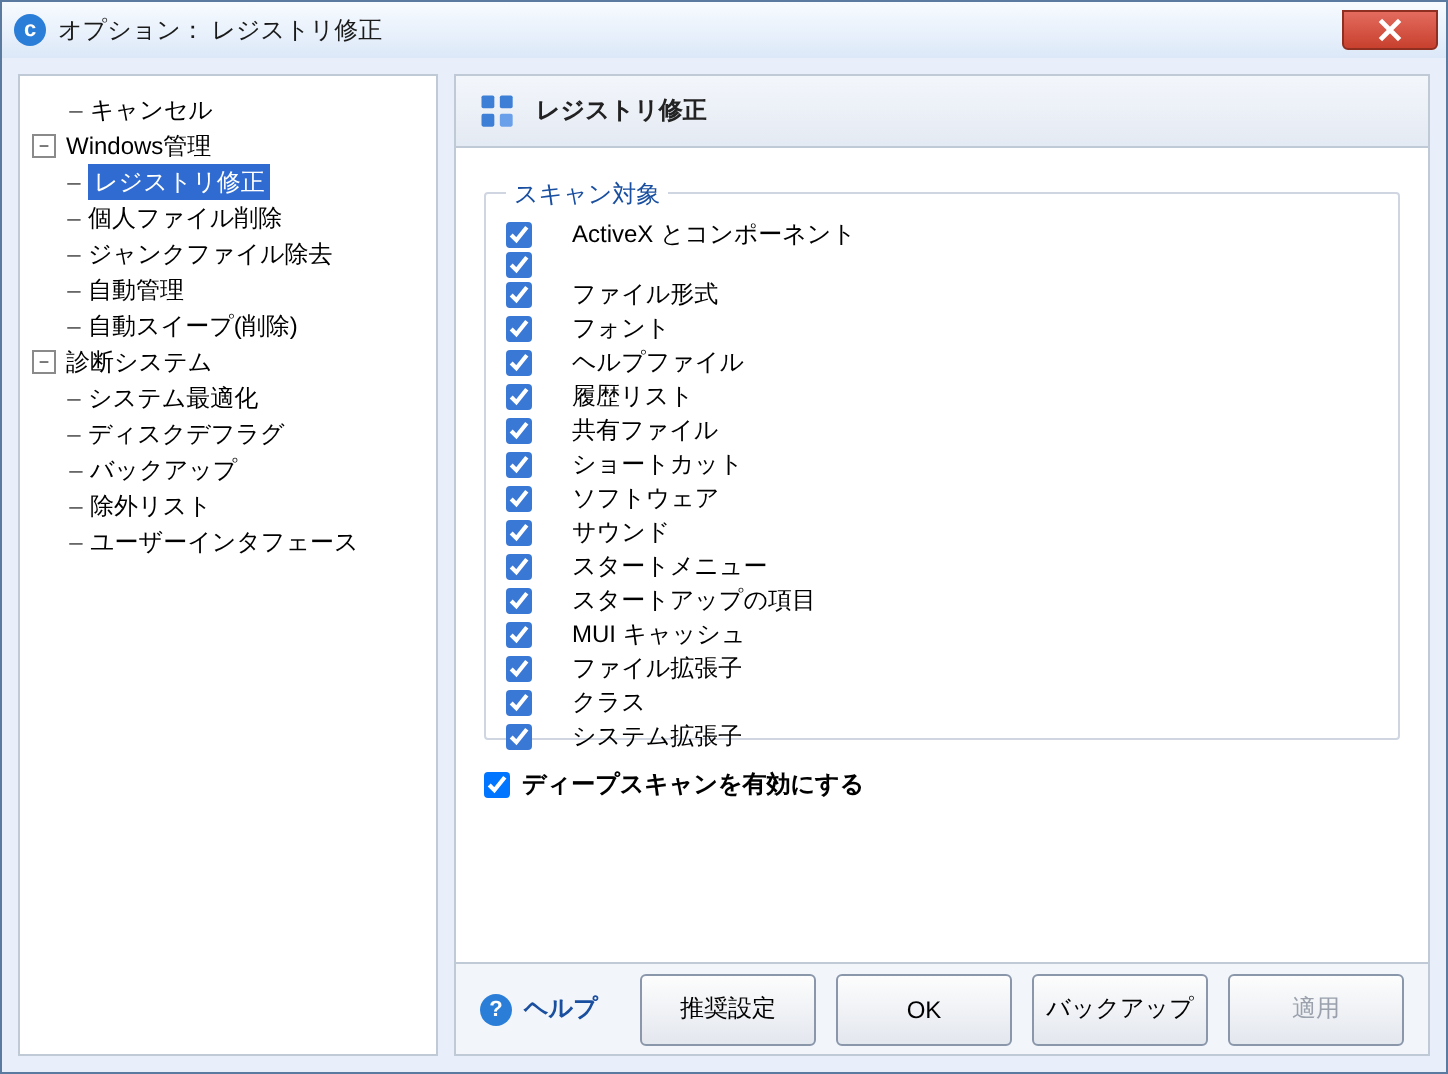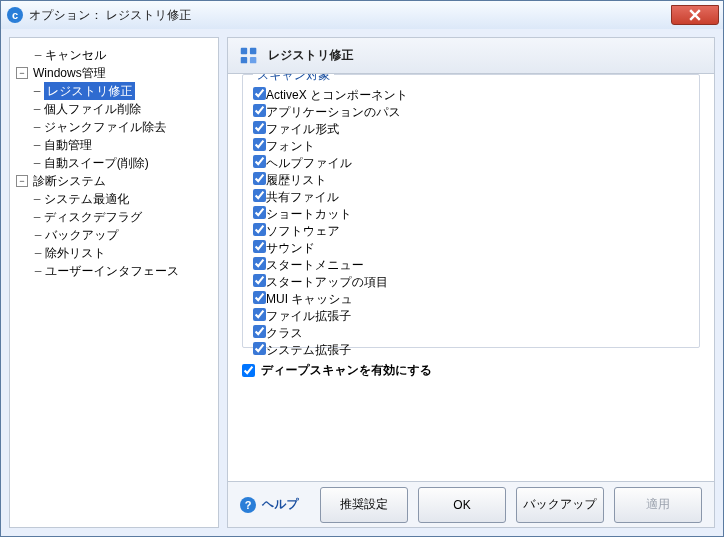--- a/index.html
+++ b/index.html
@@ -24,27 +24,27 @@
 .node .exp.empty { border:none; background:none; }
 .node .dash { width:10px; text-align:center; color:#555; }
 .node .label { color:#000; }
 .node.selected .label { background:#2f6bd0; color:#fff; padding:0 3px; }
 
 .main { flex:1; background:#fff; border:1px solid #c0c9d6; display:flex; flex-direction:column; }
 .panel-header { height:36px; background:linear-gradient(#f3f6fb,#e4eaf3); border-bottom:1px solid #c0c9d6; display:flex; align-items:center; gap:8px; padding:0 10px; }
 .panel-header .hicon { width:22px; height:22px; display:flex; align-items:center; justify-content:center; }
 .panel-header .htitle { font-weight:bold; color:#222; }
 
-.panel-body { flex:1; padding:0 14px 8px; overflow:auto; }
+.panel-body { flex:1; padding:22px 14px 8px; overflow:auto; }
 
 .groupbox { border:1px solid #cfd6e2; border-radius:2px; padding:12px 10px 10px; margin-bottom:14px; position:relative; }
 .groupbox .legend { position:absolute; top:-8px; left:10px; background:#fff; padding:0 4px; color:#1a4fa0; font-size:12px; }
 
 .checklist { list-style:none; max-height:250px; }
-.checklist li { display:flex; gap:0; line-height:17px; }
+.checklist li { display:flex; align-items:center; gap:20px; line-height:17px; }
 .checklist input[type=checkbox] { width:13px; height:13px; accent-color:#3a78d6; }
 
 .deepscan { margin-top:6px; }
 .deepscan .row { display:flex; align-items:center; gap:6px; margin-bottom:6px; }
 .deepscan .row .dl { font-weight:bold; }
 .deepscan .desc { color:#333; line-height:1.45; }
 
 .footer { height:46px; border-top:1px solid #c0c9d6; background:#f2f5fa; display:flex; align-items:center; padding:0 12px; gap:10px; }
 .footer .help { display:flex; align-items:center; gap:6px; color:#1a4fa0; cursor:pointer; font-weight:bold; }
 .footer .help .qicon { width:16px; height:16px; border-radius:50%; background:#2a7ed8; color:#fff; display:flex; align-items:center; justify-content:center; font-size:11px; font-weight:bold; }
@@ -179,21 +179,20 @@
 
         <div class="groupbox">
           <div class="legend">スキャン対象</div>
           <ul class="checklist" id="scan-list">
               <li>
                 <input type="checkbox" checked="" style="">
                 <span>ActiveX とコンポーネント</span>
               </li>
               <li>
                 <input type="checkbox" checked="" style="">
-                <span>アプリケーションのパス</span>
               </li>
               <li>
                 <input type="checkbox" checked="" style="">
                 <span>ファイル形式</span>
               </li>
               <li>
                 <input type="checkbox" checked="" style="">
                 <span>フォント</span>
               </li>
               <li>

